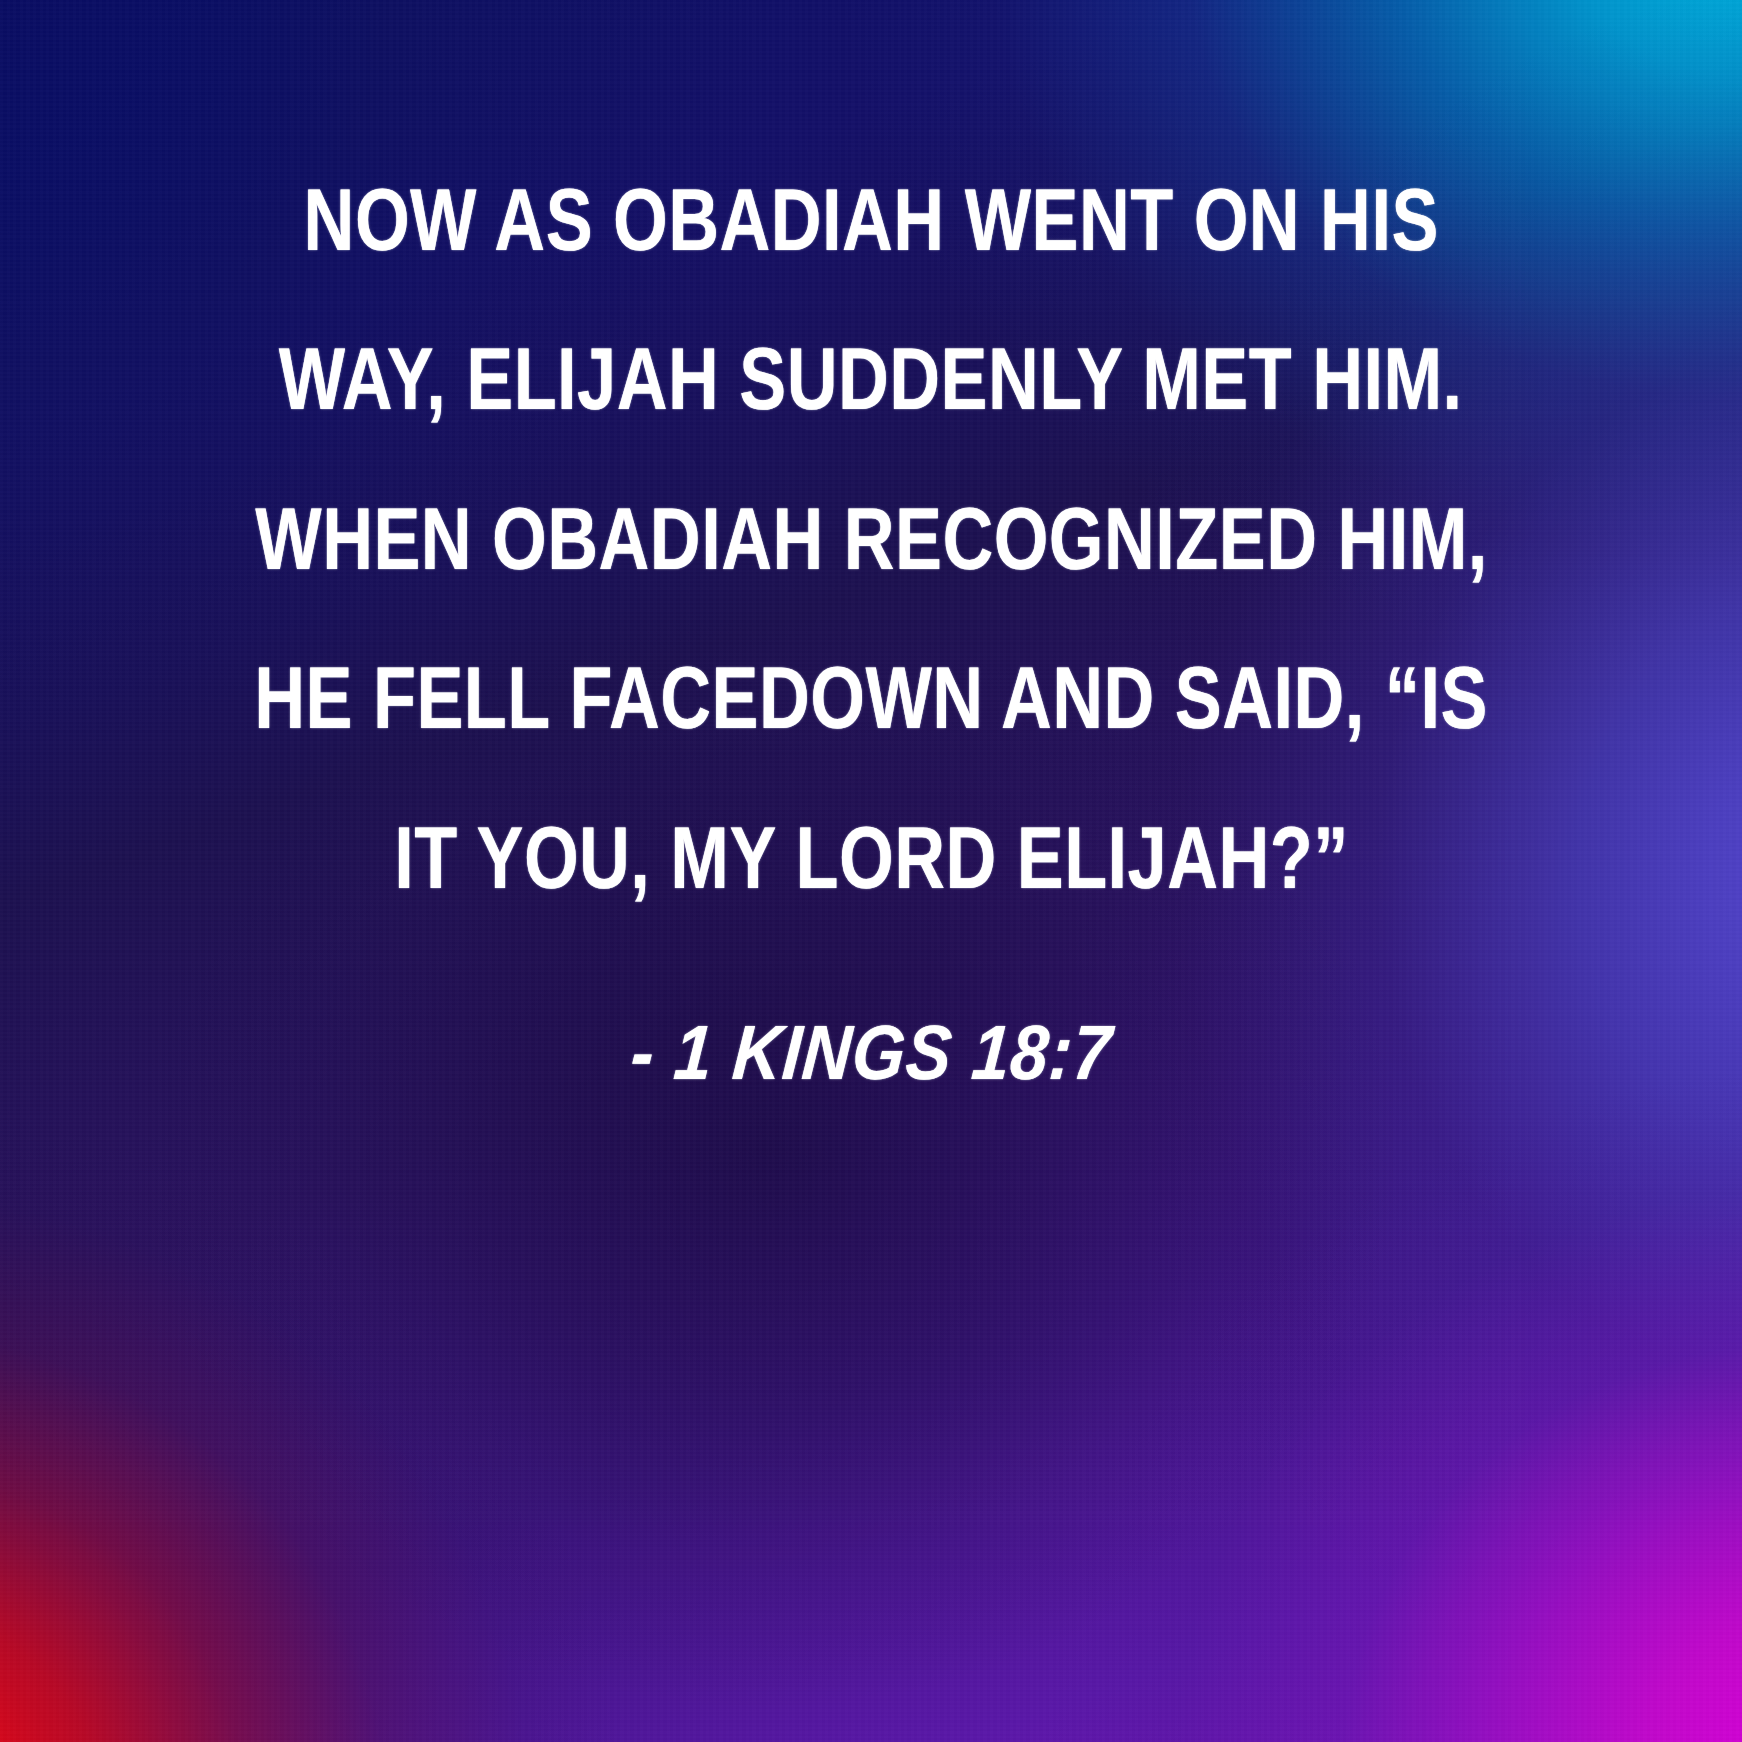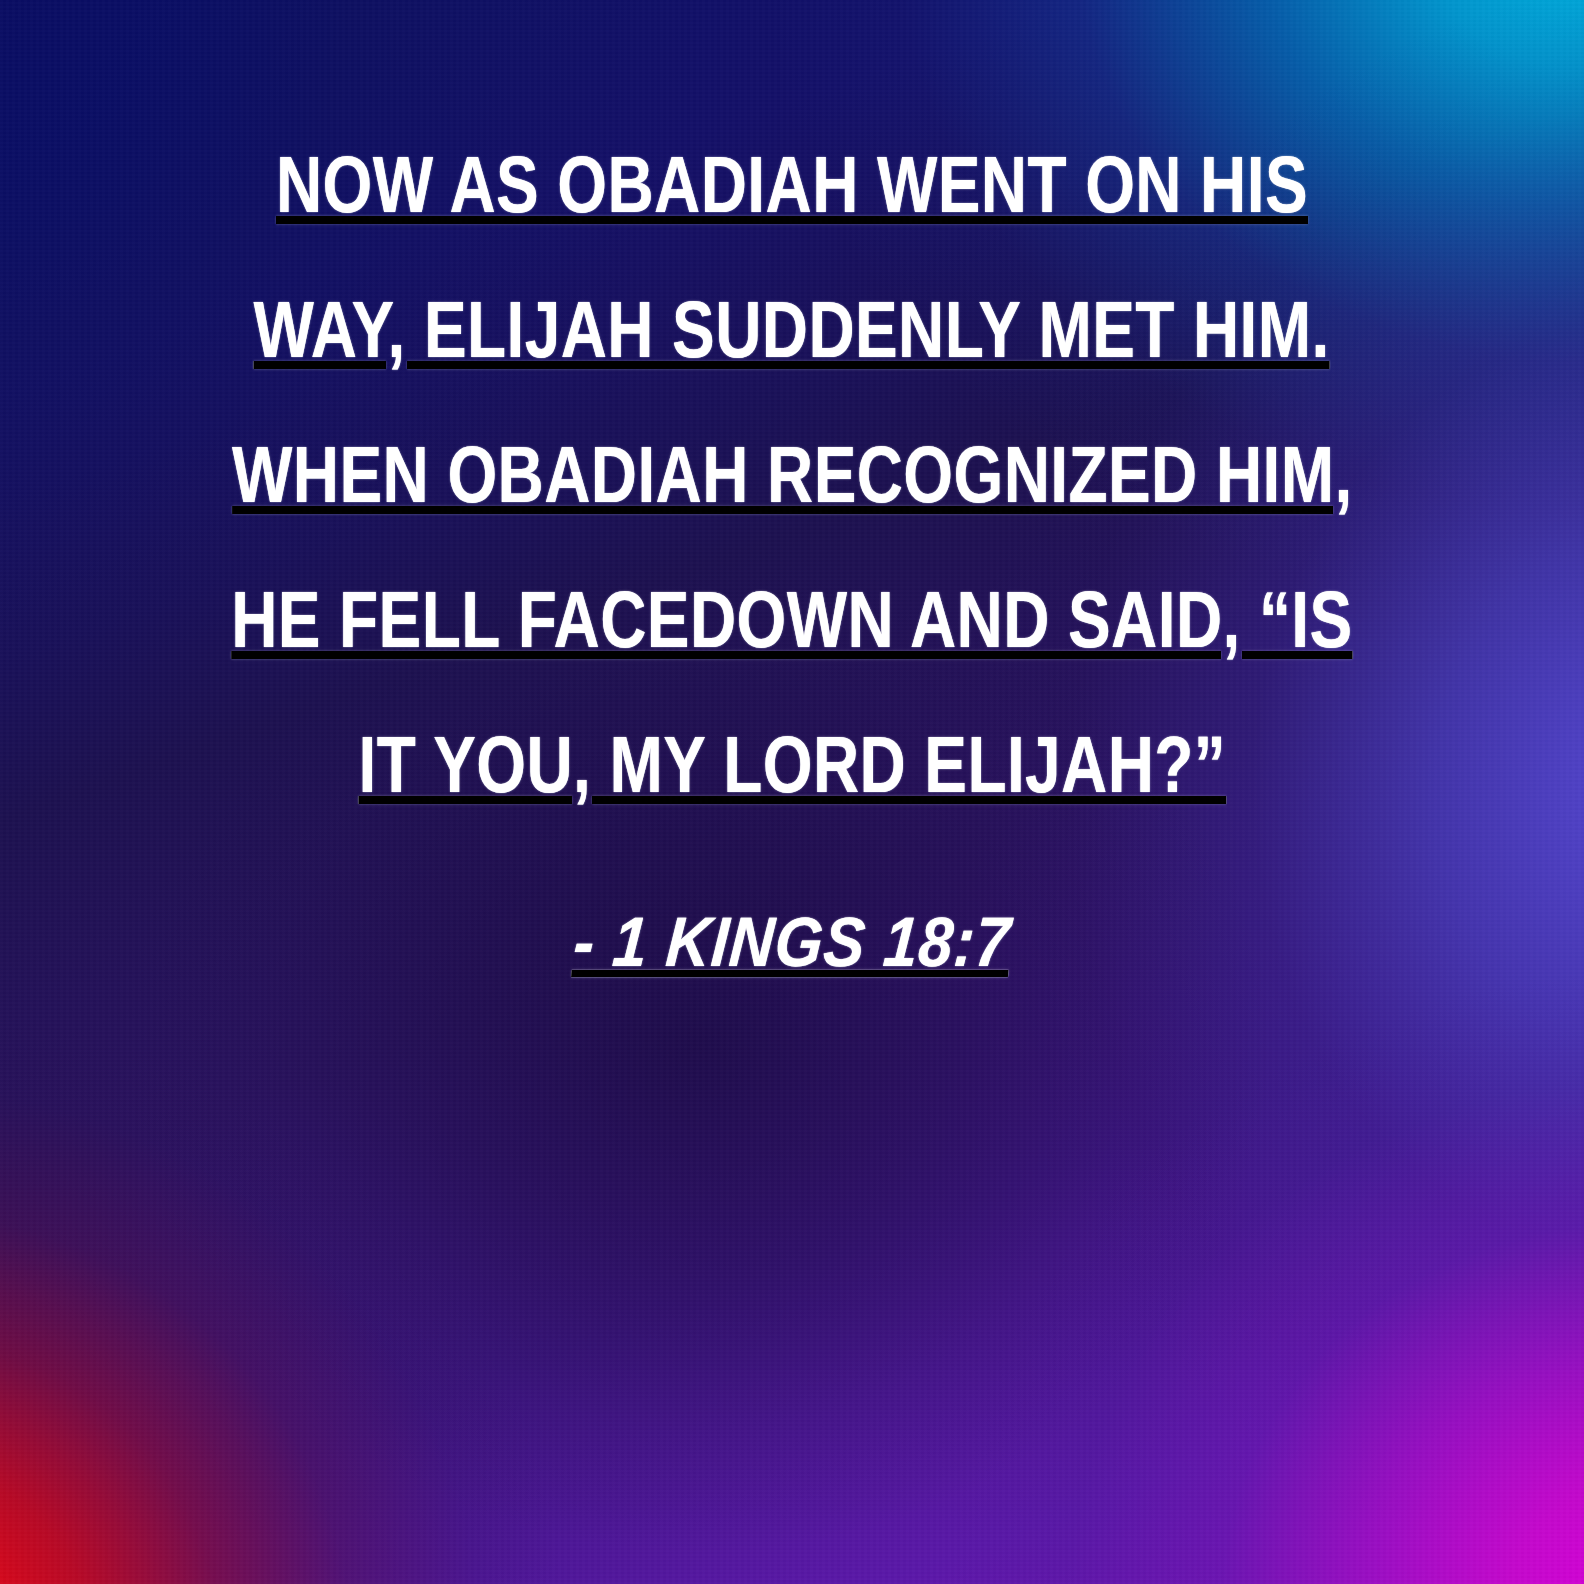--- a/index.html
+++ b/index.html
@@ -98,27 +98,26 @@
       repeating-linear-gradient(0deg, rgba(255,255,255,0.012) 0 2px, rgba(0,0,0,0.012) 2px 4px),
       repeating-linear-gradient(90deg, rgba(255,255,255,0.010) 0 3px, rgba(0,0,0,0.010) 3px 6px);
     opacity: 0.8;
   }
 
   
   #verse-block {
     position: absolute;
     left: 0;
     right: 0;
-    top: 112px;
+    top: 127px;
     display: flex;
     flex-direction: column;
     align-items: center;
     text-align: left;
     z-index: 5;
-    text-decoration: underline;
   }
 
   .verse-line {
     display: block;
     color: #ffffff;
     font-family: "Liberation Sans Narrow", "Liberation Sans", "DejaVu Sans Condensed", "DejaVu Sans", sans-serif;
     font-weight: 700;
     font-size: 80px;
     line-height: 145px;
     letter-spacing: 0.5px;

